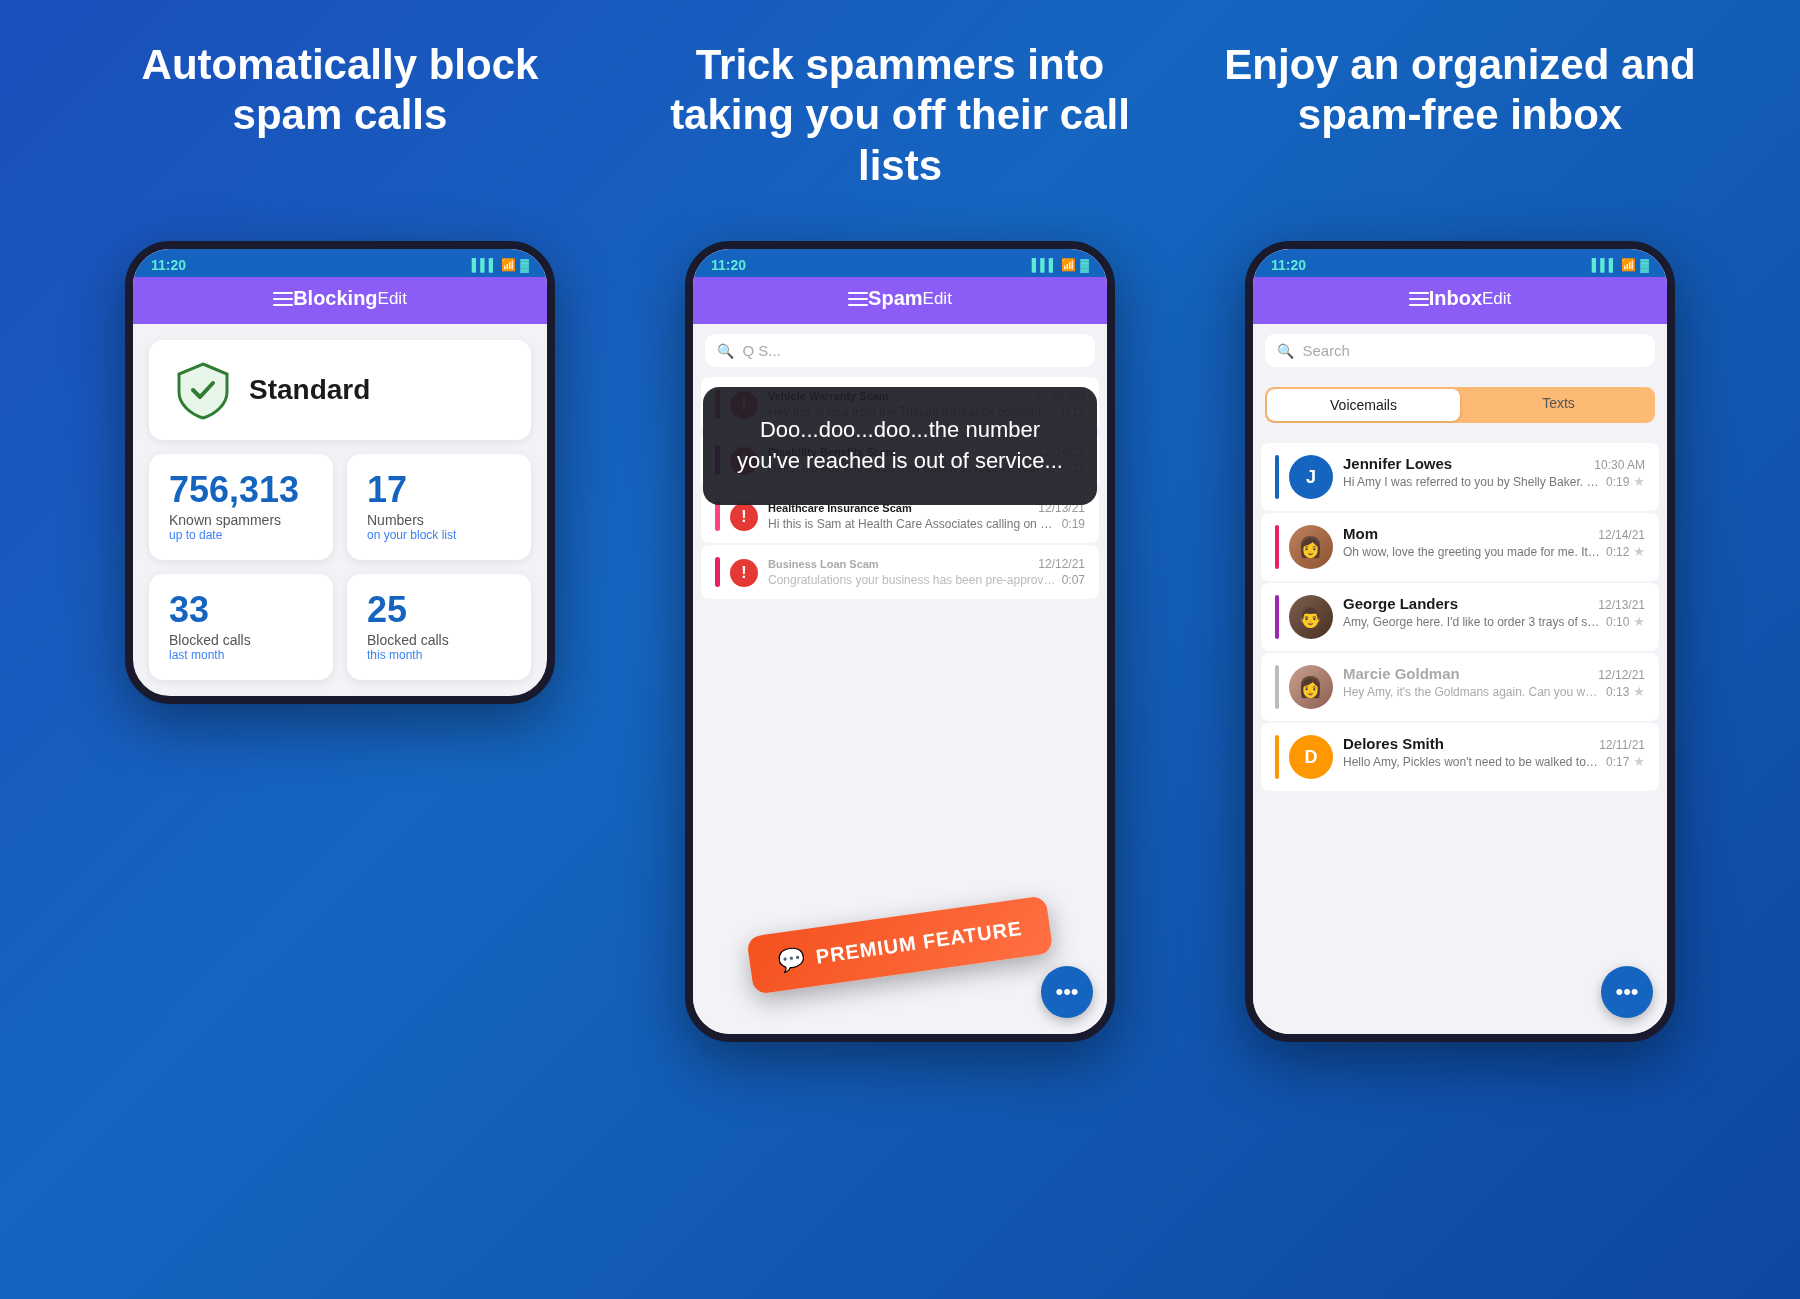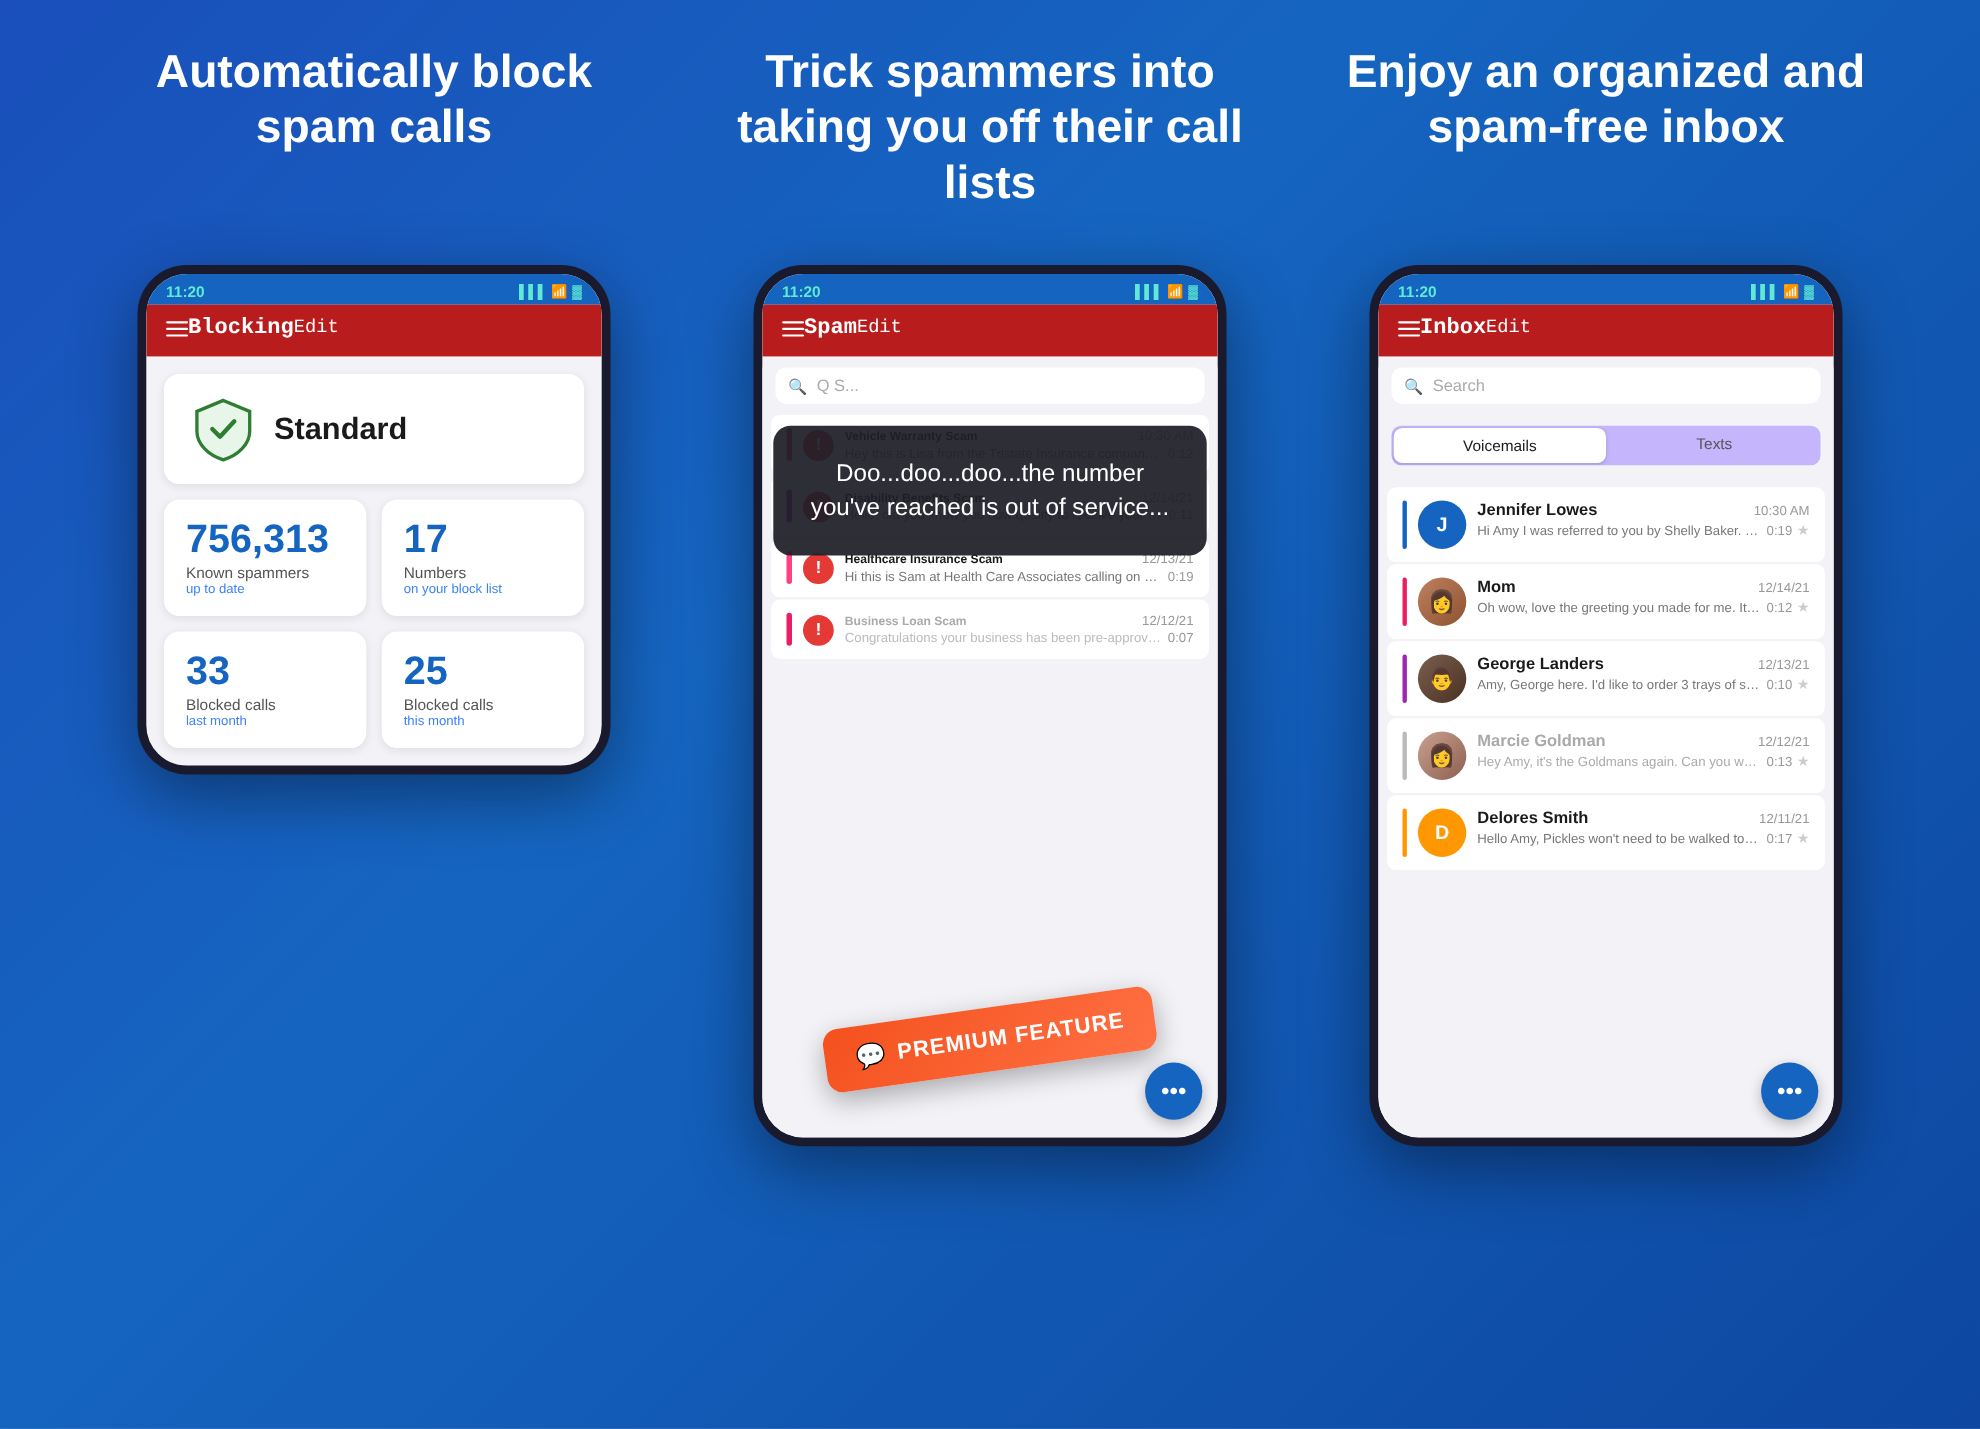--- a/index.html
+++ b/index.html
@@ -60,27 +60,26 @@
     }
 
     .status-icons {
       display: flex;
       gap: 4px;
       align-items: center;
       font-size: 12px;
     }
 
     .nav-bar {
-      background: #b91c1c;
-      display: flex;
-      justify-content: flex-start;
+      background: #8b5cf6;
+      display: flex;
+      justify-content: center;
       align-items: center;
       padding: 10px 18px 14px;
       color: white;
-      font-family: Liberation Mono, monospace;
     }
 
     .nav-title {
       font-size: 20px;
       font-weight: 600;
       color: white;
     }
 
     .nav-edit {
       font-size: 17px;
@@ -331,21 +330,21 @@
     }
 
     
     .inbox-content {
       background: #f2f2f7;
     }
 
     .tab-bar {
       display: flex;
       margin: 20px 12px;
-      background: #c4b5fd;
+      background: #fdba74;
       border-radius: 9px;
       overflow: hidden;
       justify-content: center;
     }
 
     .tab-item {
       flex: 1;
       text-align: center;
       padding: 8px;
       font-size: 14px;

